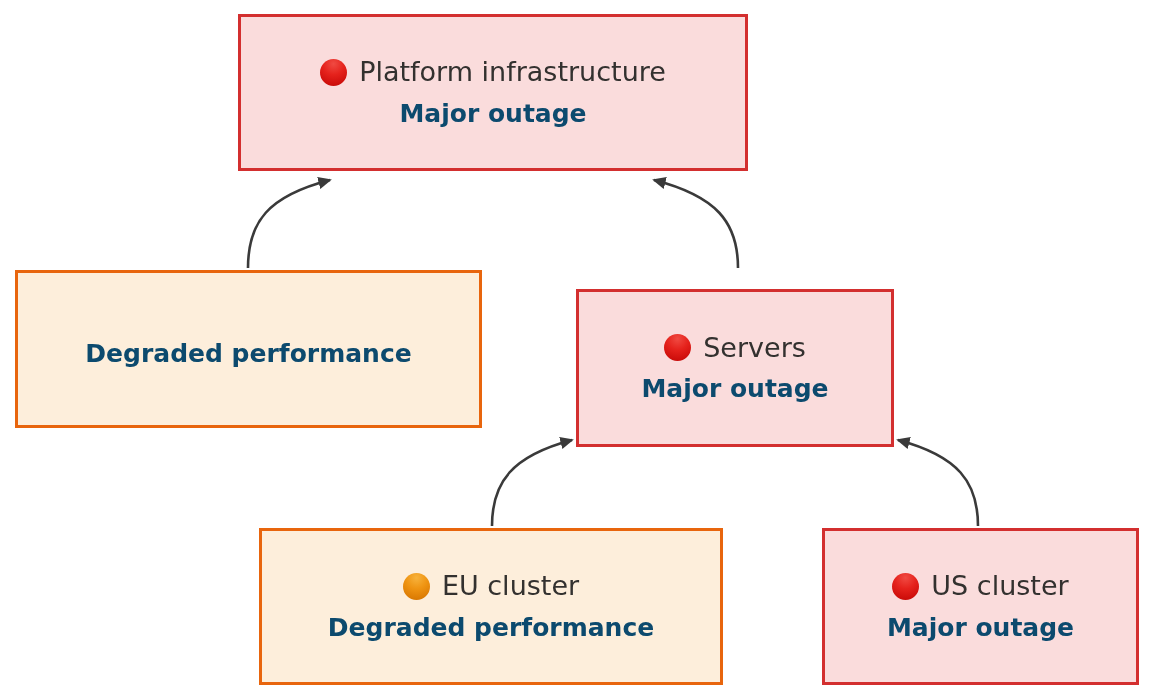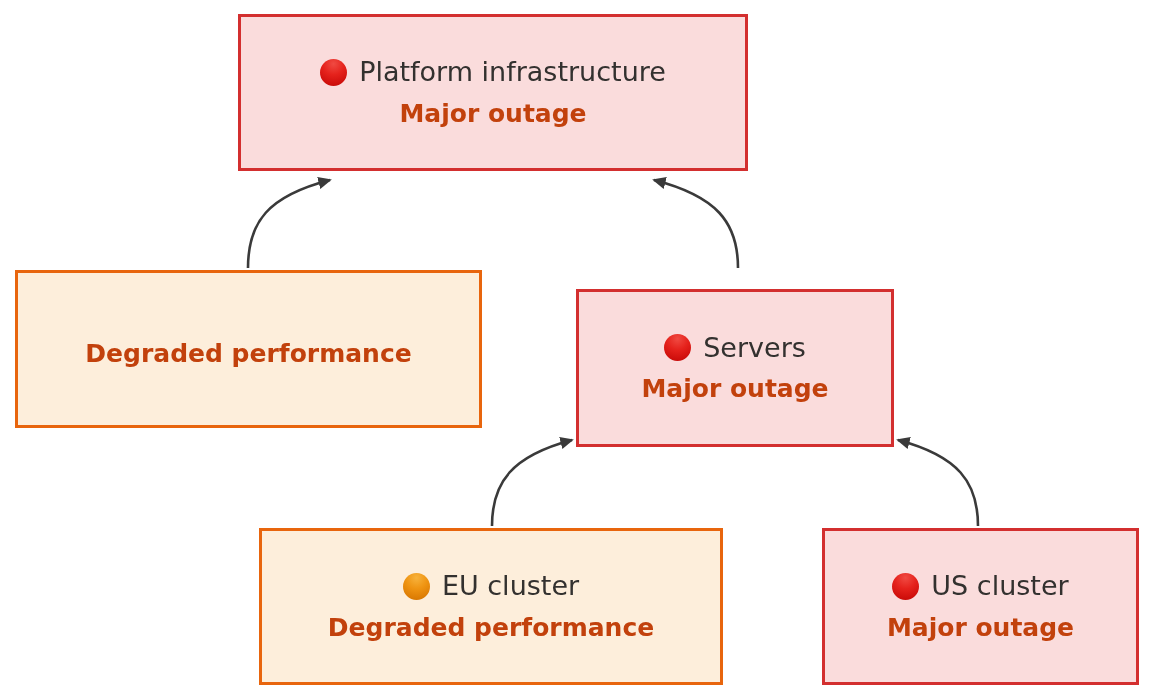--- a/index.html
+++ b/index.html
@@ -50,21 +50,21 @@
     gap: 12px;
     font-size: 27px;
     font-weight: 400;
     color: #33312f;
     line-height: 1.2;
     white-space: nowrap;
   }
   .node-status {
     font-size: 25px;
     font-weight: bold;
-    color: #c2410c;
+    color: #0c4a6e;
     line-height: 1.25;
     margin-top: 9px;
     white-space: nowrap;
   }
   .dot {
     width: 27px;
     height: 27px;
     border-radius: 50%;
     flex: 0 0 auto;
     display: inline-block;

